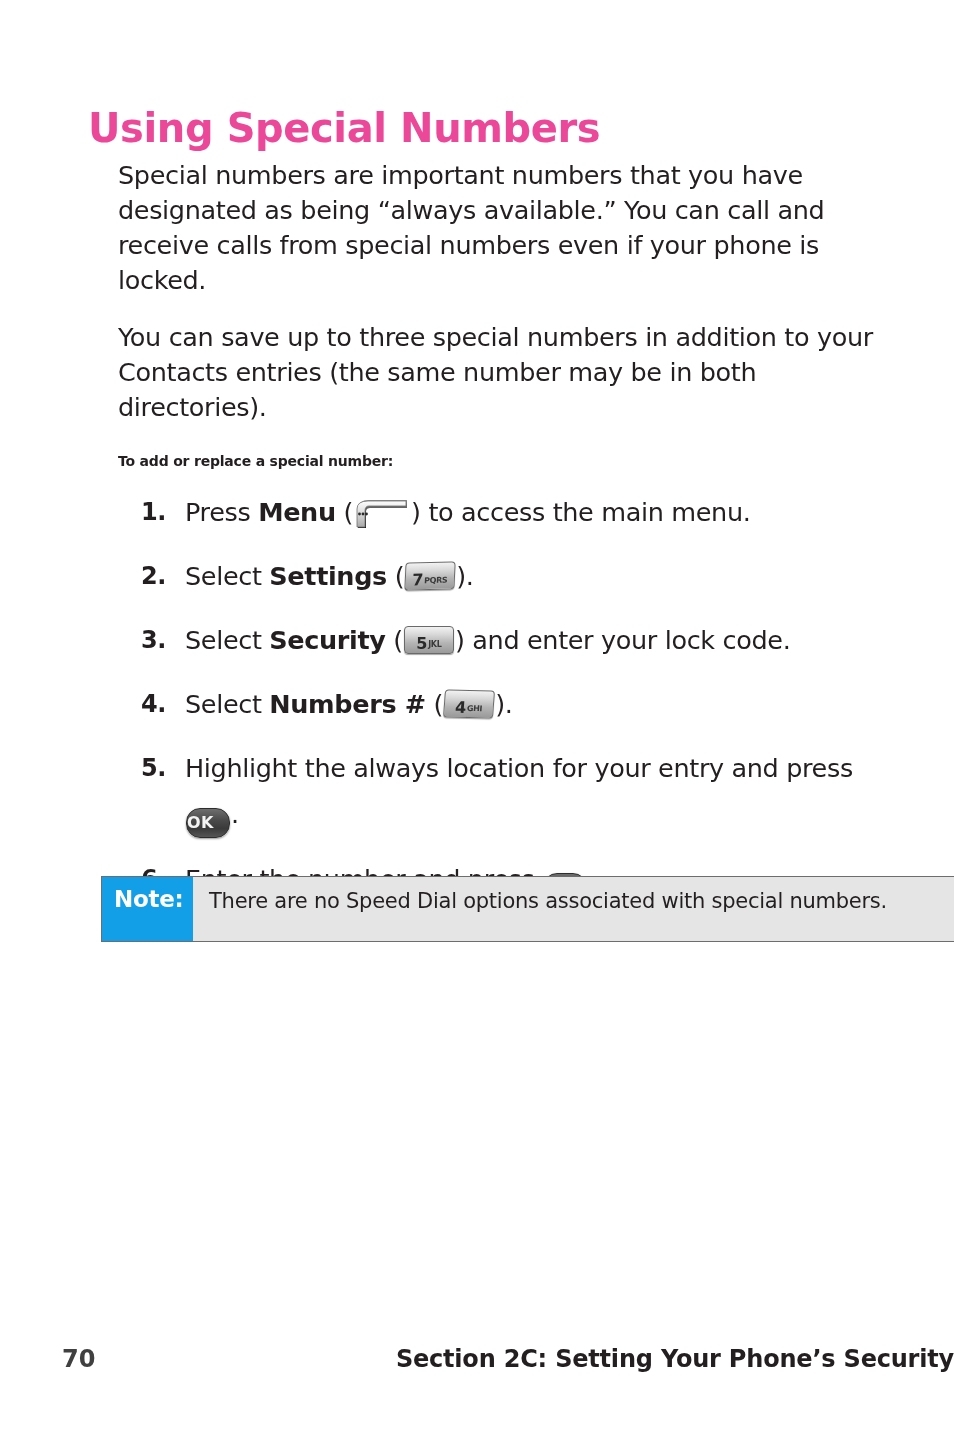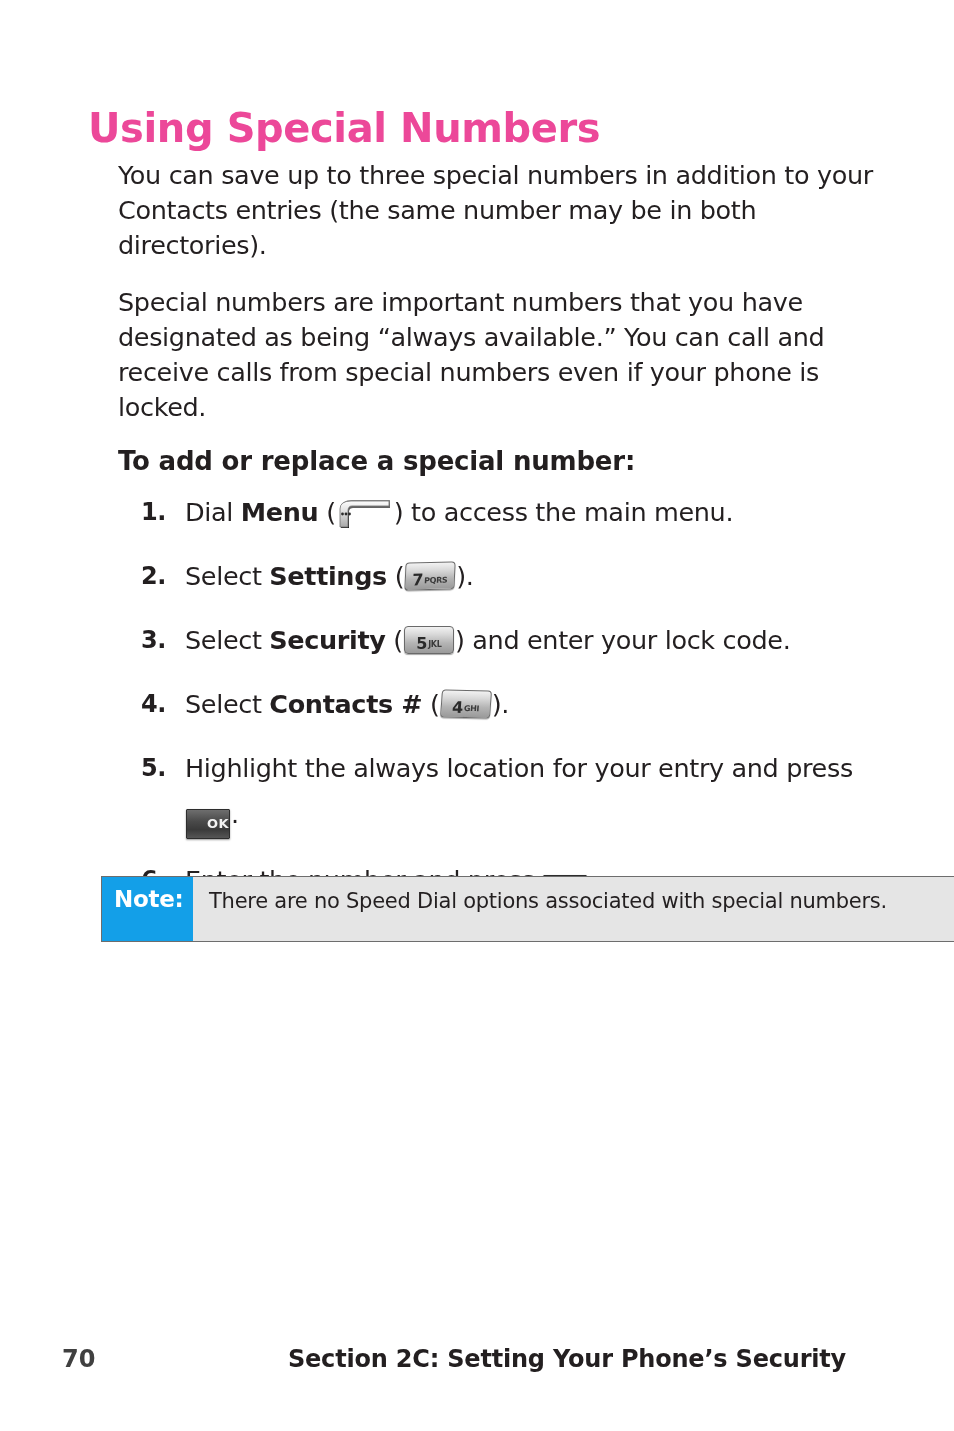--- a/index.html
+++ b/index.html
@@ -46,21 +46,21 @@
     margin: 0 0 22px 0;
     font-size: 25.5px;
     line-height: 35px;
     color: #231f20;
     font-family: "DejaVu Sans", sans-serif;
     letter-spacing: -0.35px;
   }
 
   h2.sub-head {
     margin: 10px 0 14px 0;
-    font-size: 26px;
+    font-size: 14px;
     font-weight: bold;
     line-height: 28px;
     color: #231f20;
     font-family: "DejaVu Sans", sans-serif;
     letter-spacing: -0.2px;
   }
 
   
   ol.steps {
     list-style: none;
@@ -129,29 +129,29 @@
     margin-left: 1px;
   }
   
   .key-slant-a { transform: skewX(-4deg) rotate(-1.5deg); }
   .key-slant-b { transform: skewX(-3deg) rotate(1.2deg); }
 
   
   .key-ok {
     width: 42px;
     height: 28px;
-    border-radius: 1px;
+    border-radius: 14px;
     background: linear-gradient(180deg,#6e6e6e 0%,#4a4a4a 40%,#3a3a3a 70%,#555 100%);
     border: 1px solid #2d2d2d;
     box-shadow: 0 1px 2px rgba(0,0,0,0.4);
-    text-align: right;
+    text-align: left;
     line-height: 27px;
     color: #f3f3f3;
     font-weight: bold;
-    font-size: 13px;
+    font-size: 16px;
     font-family: "DejaVu Sans", sans-serif;
     letter-spacing: 0.5px;
   }
 
   
   .key-menu {
     width: 56px;
     height: 34px;
     vertical-align: -10px;
   }
@@ -206,47 +206,47 @@
     font-size: 24px;
     font-weight: bold;
     color: #404040;
     font-family: "DejaVu Sans", sans-serif;
   }
   .footer .section-label {
     position: absolute;
     left: 0;
     right: 0;
     top: 0;
-    text-align: center;
+    text-align: right;
     padding-left: 180px;
     font-size: 24px;
     font-weight: bold;
     color: #231f20;
     font-family: "DejaVu Sans", sans-serif;
     letter-spacing: -0.2px;
   }
 </style>
 </head>
 <body>
 
 <div class="page">
 
   <h1 class="page-title">Using Special Numbers</h1>
 
   <div class="content">
 
+    <p class="body-para">Special numbers are important numbers that you have designated as being “always available.” You can call and receive calls from special numbers even if your phone is locked.</p>
     <p class="body-para">You can save up to three special numbers in addition to your Contacts entries (the same number may be in both directories).</p>
-    <p class="body-para">Special numbers are important numbers that you have designated as being “always available.” You can call and receive calls from special numbers even if your phone is locked.</p>
 
     <h2 class="sub-head">To add or replace a special number:</h2>
 
     <ol class="steps">
 
       <li>
-        <span class="num">1.</span><span>Dial </span><span class="bold">Menu</span><span> (</span><span class="keycap key-menu"><svg width="56" height="34" viewBox="0 0 56 34" xmlns="http://www.w3.org/2000/svg" aria-hidden="true">
+        <span class="num">1.</span><span>Press </span><span class="bold">Menu</span><span> (</span><span class="keycap key-menu"><svg width="56" height="34" viewBox="0 0 56 34" xmlns="http://www.w3.org/2000/svg" aria-hidden="true">
           <defs>
             <linearGradient id="mg" x1="0" y1="0" x2="0" y2="1">
               <stop offset="0" stop-color="#fdfdfd"></stop>
               <stop offset="0.45" stop-color="#dcdcdc"></stop>
               <stop offset="1" stop-color="#a9a9a9"></stop>
             </linearGradient>
             <linearGradient id="mg2" x1="0" y1="0" x2="0" y2="1">
               <stop offset="0" stop-color="#8e8e8e"></stop>
               <stop offset="0.5" stop-color="#3d3d3d"></stop>
               <stop offset="1" stop-color="#1f1f1f"></stop>
@@ -262,21 +262,21 @@
 
       <li>
         <span class="num">2.</span><span>Select </span><span class="bold">Settings</span><span> (</span><span class="keycap key-num key-slant-a"><span class="dig">7</span><span class="letters">PQRS</span></span><span>).</span>
       </li>
 
       <li>
         <span class="num">3.</span><span>Select </span><span class="bold">Security</span><span> (</span><span class="keycap key-num"><span class="dig">5</span><span class="letters">JKL</span></span><span>) and enter your lock code.</span>
       </li>
 
       <li>
-        <span class="num">4.</span><span>Select </span><span class="bold">Contacts #</span><span> (</span><span class="keycap key-num key-slant-b"><span class="dig">4</span><span class="letters">GHI</span></span><span>).</span>
+        <span class="num">4.</span><span>Select </span><span class="bold">Numbers #</span><span> (</span><span class="keycap key-num key-slant-b"><span class="dig">4</span><span class="letters">GHI</span></span><span>).</span>
       </li>
 
       <li>
         <span class="num">5.</span><span>Highlight the always location for your entry and press </span><span class="keycap key-ok">OK</span><span>.</span>
       </li>
 
       <li>
         <span class="num">6.</span><span>Enter the number and press </span><span class="keycap key-ok">OK</span><span>.</span>
       </li>
 

